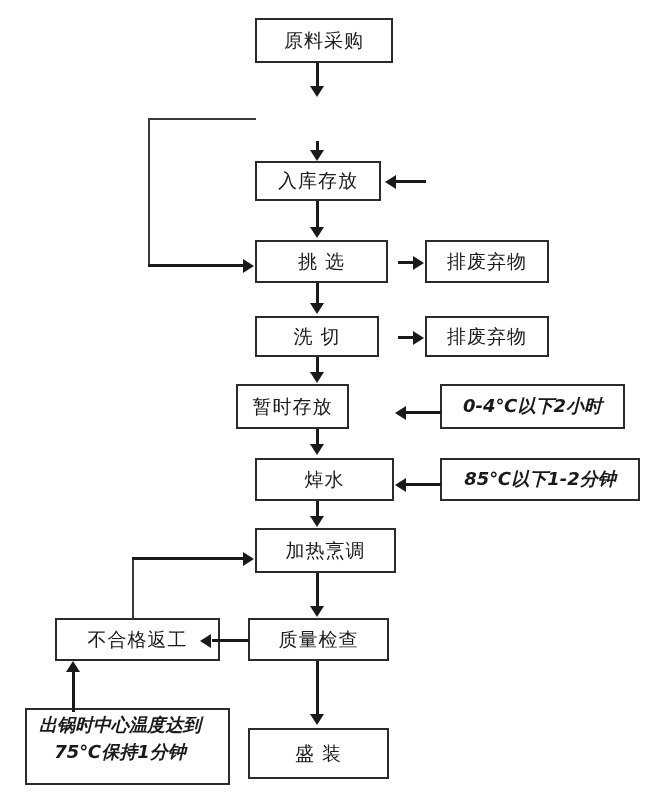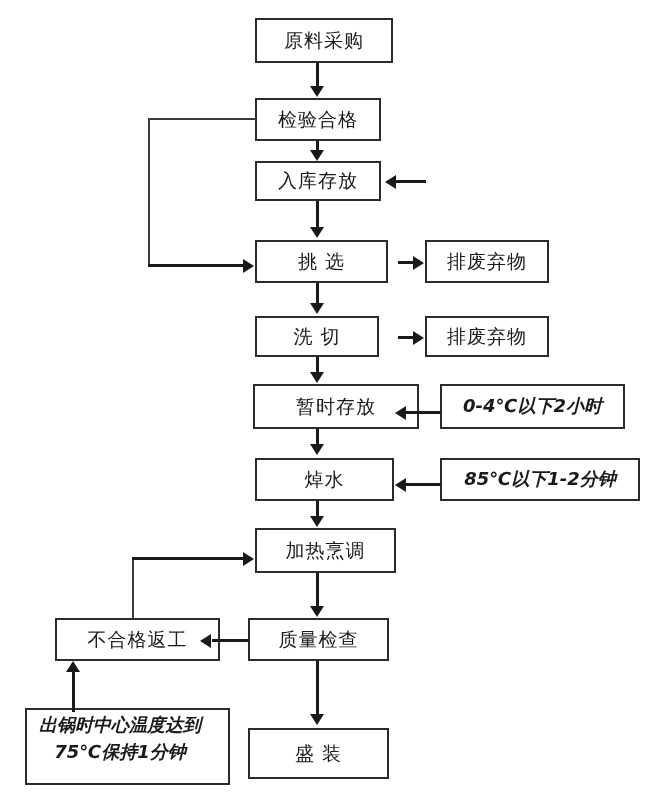--- a/index.html
+++ b/index.html
@@ -79,29 +79,28 @@
     border-right: 11px solid #1a1a1a;
   }
 </style>
 </head>
 <body>
 
 <div id="canvas">
 
   <div class="node" style="left:255px; top:18px; width:138px; height:45px;">原料采购</div>
 
-  <div class="node" style="left:255px; top:98px; width:126px; height:43px;">检验合格</div>
 
   <div class="node" style="left:255px; top:161px; width:126px; height:40px;">入库存放</div>
 
   <div class="node" style="left:255px; top:240px; width:133px; height:43px;">挑 选</div>
 
   <div class="node" style="left:255px; top:316px; width:124px; height:41px;">洗 切</div>
 
-  <div class="node" style="left:253px; top:384px; width:166px; height:45px;">暂时存放</div>
+  <div class="node" style="left:236px; top:384px; width:113px; height:45px;">暂时存放</div>
 
   <div class="node" style="left:255px; top:458px; width:139px; height:43px;">焯水</div>
 
   <div class="node" style="left:255px; top:528px; width:141px; height:45px;">加热烹调</div>
 
   <div class="node" style="left:248px; top:618px; width:141px; height:43px;">质量检查</div>
 
   <div class="node" style="left:248px; top:728px; width:141px; height:51px;">盛 装</div>
 
   <div class="node" style="left:55px; top:618px; width:165px; height:43px;">不合格返工</div>

